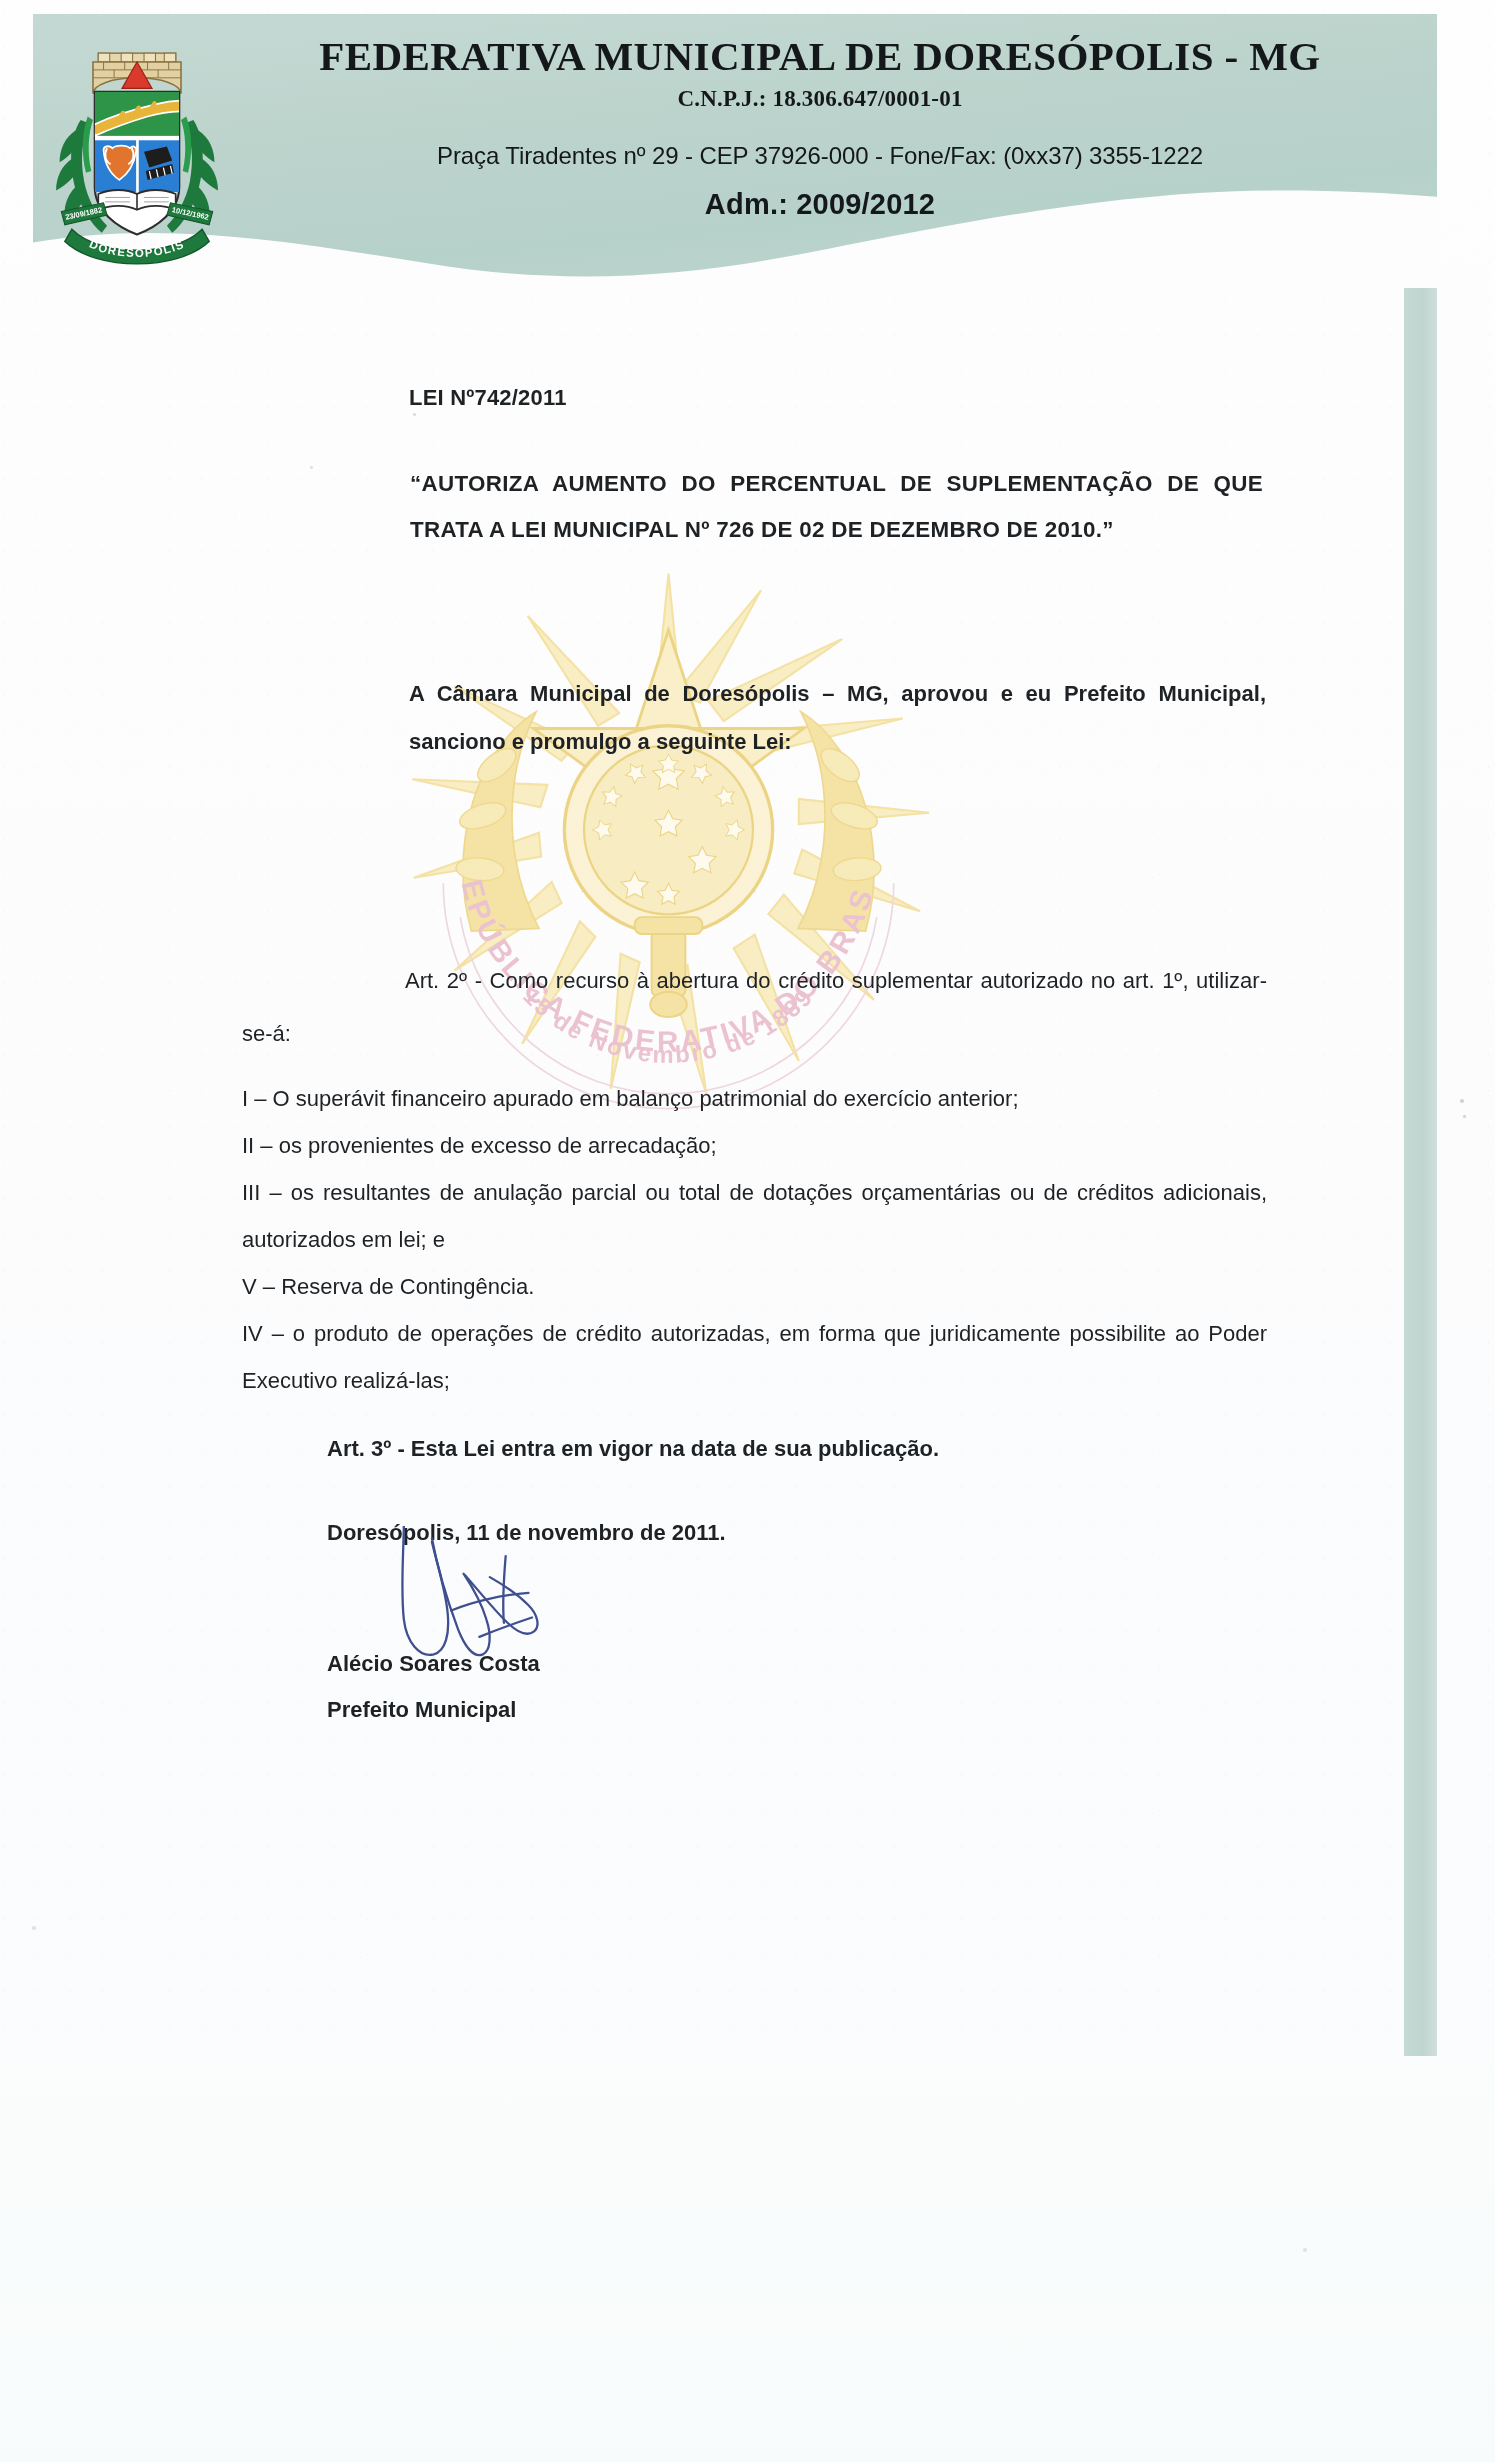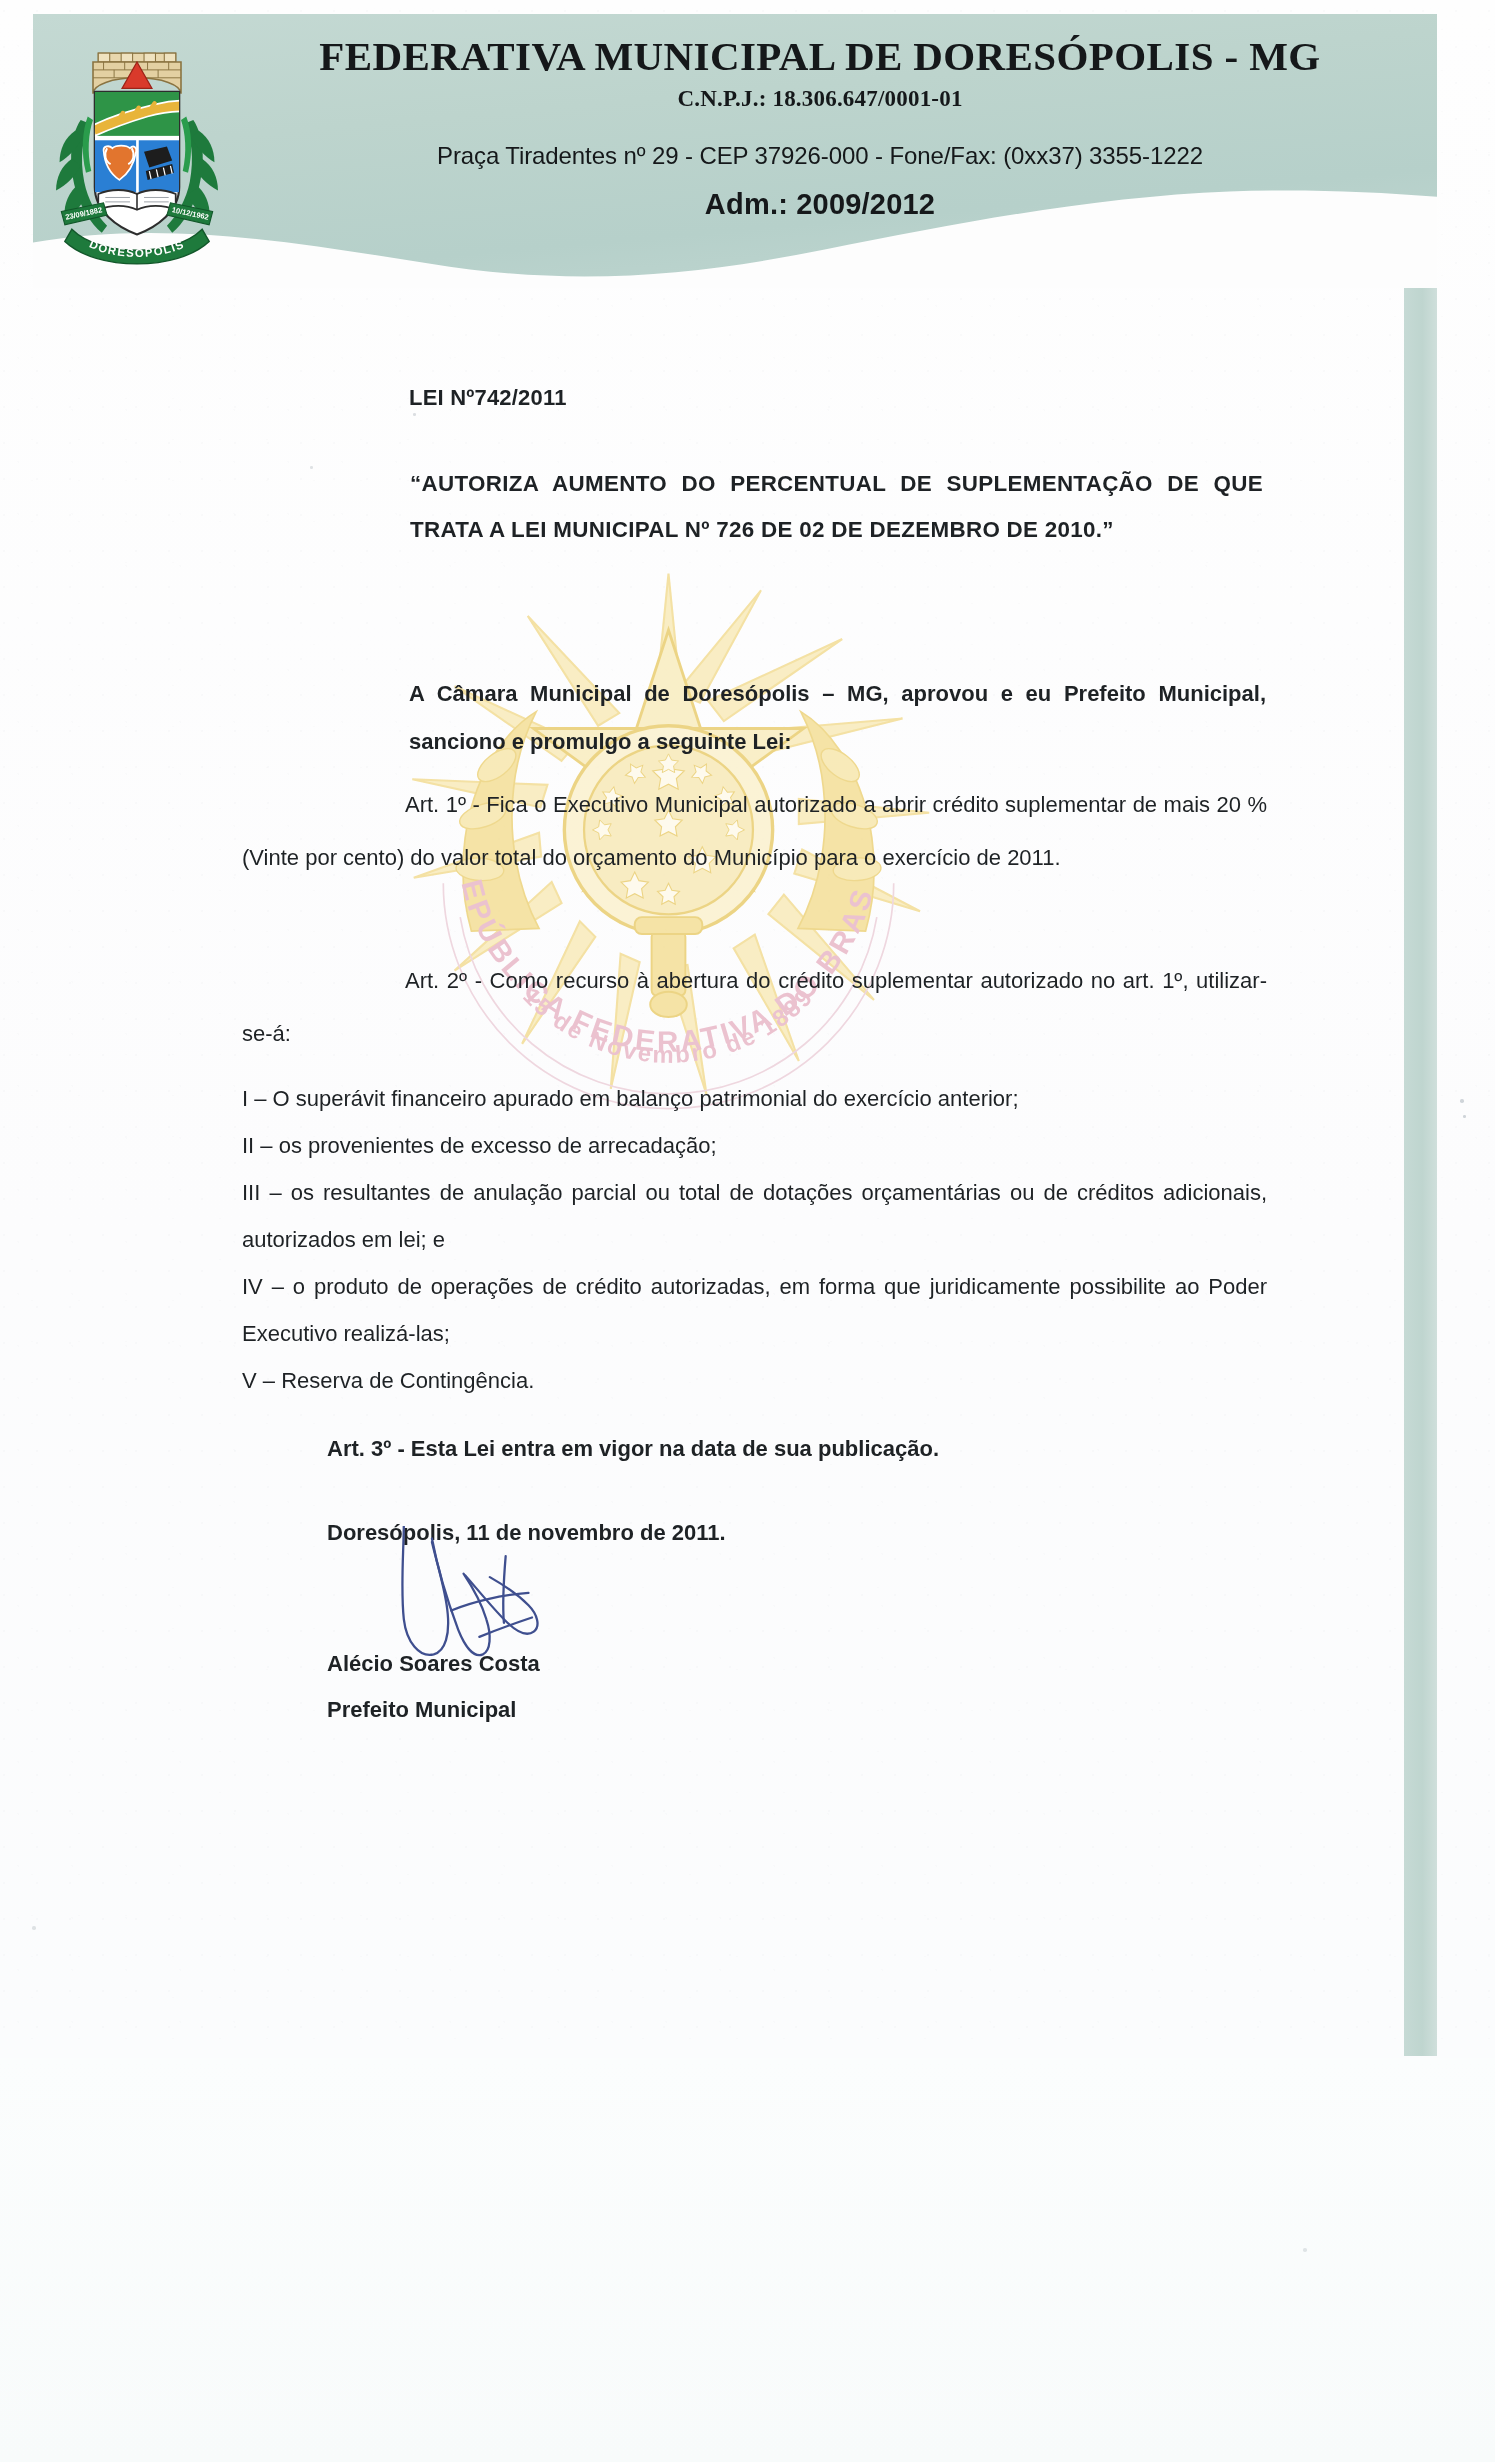--- a/index.html
+++ b/index.html
@@ -324,30 +324,29 @@
 </svg>
 
 <div id="doc-body">
 
   <div class="txt" id="lei-number">LEI Nº742/2011</div>
 
   <div class="txt" id="ementa">“AUTORIZA AUMENTO DO PERCENTUAL DE SUPLEMENTAÇÃO DE QUE TRATA A LEI MUNICIPAL Nº 726 DE 02 DE DEZEMBRO DE 2010.”</div>
 
   <div class="txt" id="preamble">A Câmara Municipal de Doresópolis – MG, aprovou e eu Prefeito Municipal, sanciono e promulgo a seguinte Lei:</div>
 
-  <div class="txt" id="art1">Art. 1º - Fica o Executivo Municipal autorizado a abrir crédito suplementar de mais 20 % (Vinte por cento) do valor total do orçamento do Município para o exercício de 2011.</div>
 
   <div class="txt" id="art2">Art. 2º - Como recurso à abertura do crédito suplementar autorizado no art. 1º, utilizar-se-á:</div>
 
   <div class="txt" id="incisos">
     <p class="inciso">I – O superávit financeiro apurado em balanço patrimonial do exercício anterior;</p>
     <p class="inciso">II – os provenientes de excesso de arrecadação;</p>
     <p class="inciso">III – os resultantes de anulação parcial ou total de dotações orçamentárias ou de créditos adicionais, autorizados em lei; e</p>
+    <p class="inciso">V – Reserva de Contingência.</p>
     <p class="inciso">IV – o produto de operações de crédito autorizadas, em forma que juridicamente possibilite ao Poder Executivo realizá-las;</p>
-    <p class="inciso">V – Reserva de Contingência.</p>
   </div>
 
   <div class="txt" id="art3">Art. 3º - Esta Lei entra em vigor na data de sua publicação.</div>
 
   <div class="txt" id="place-date">Doresópolis, 11 de novembro de 2011.</div>
 
   <svg id="signature-mark" viewBox="0 0 270 200">
     <g fill="none" stroke="#3f4f8f" stroke-width="2.6" stroke-linecap="round" stroke-linejoin="round">
       <path d="M34,-6 C34,28 30,70 34,106 C37,132 52,150 68,146 C82,142 86,122 84,100
                C82,74 72,44 66,18"></path>

